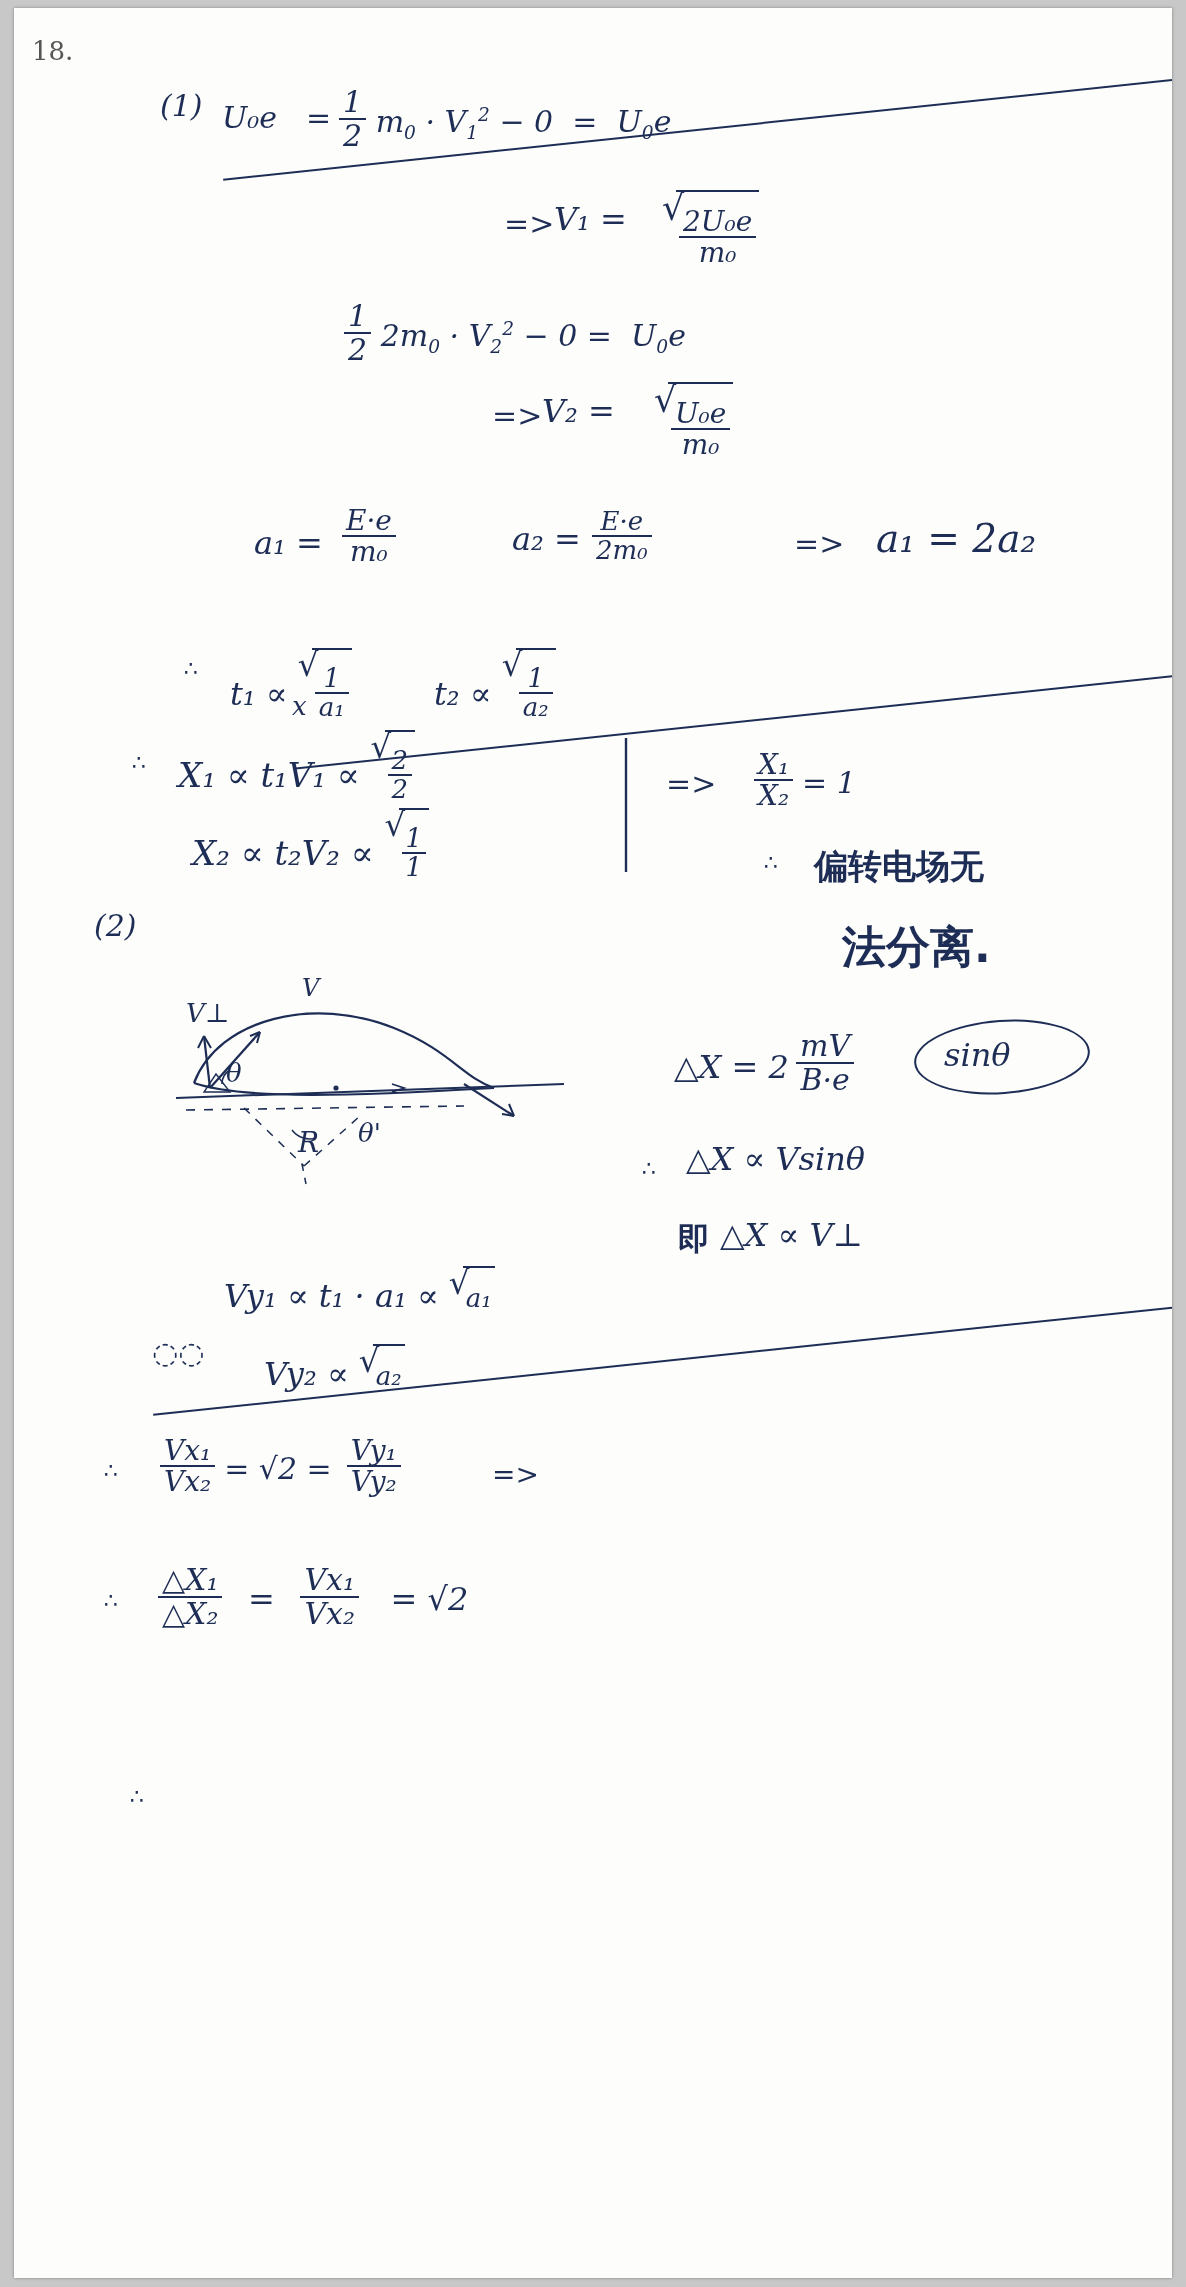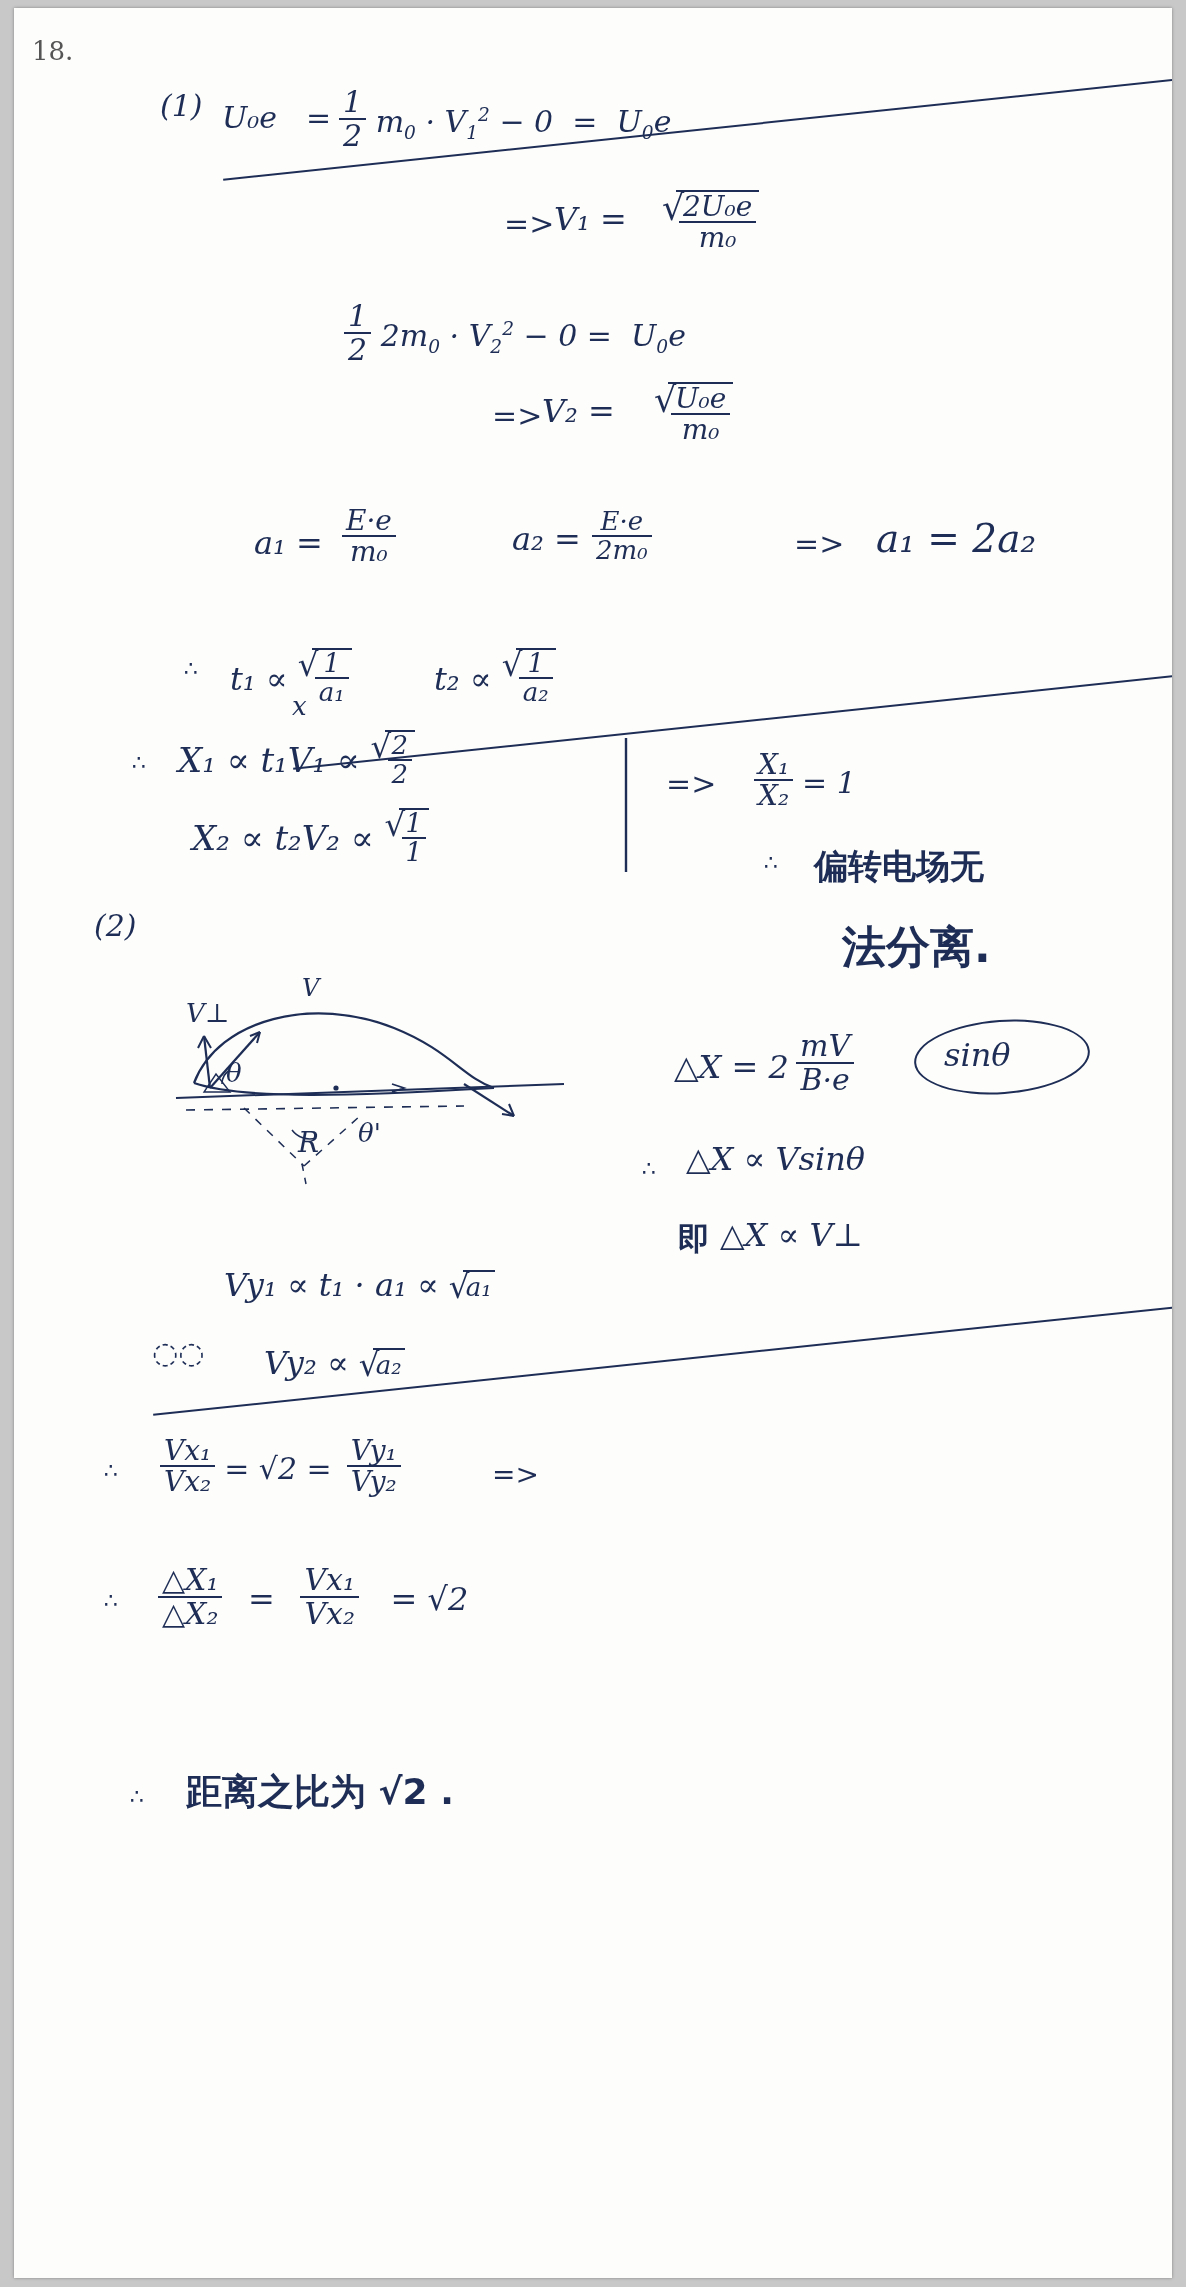--- a/index.html
+++ b/index.html
@@ -70,21 +70,21 @@
   .sq::before {
     content: "√";
     position: absolute;
     left: 0;
     top: -2px;
     font-size: 1.25em;
   }
   .sq > .rad {
     display: inline-block;
     border-top: 2px solid #1d2d55;
-    padding: 0 3px;
+    padding: 15px 3px;
   }
   .strike {
     position: relative;
   }
   .strike::after {
     content: "";
     position: absolute;
     left: -2px; right: -2px;
     top: 52%;
     height: 2px;
@@ -323,15 +323,14 @@
     </span>
     <span style="font-size:32px; margin:0 16px;">=</span>
     <span class="frac">
       <span class="num">Vx₁</span>
       <span>Vx₂</span>
     </span>
     <span style="font-size:32px; margin-left:22px;">= √2</span>
   </div>
 
   <div class="dots3" style="left:116px; top:1776px;">∴</div>
-  <div class="hw cn" style="left:172px; top:1760px; font-size:36px;">距离之比为 √2 .</div>
 
 </div>
 
 </body></html>

